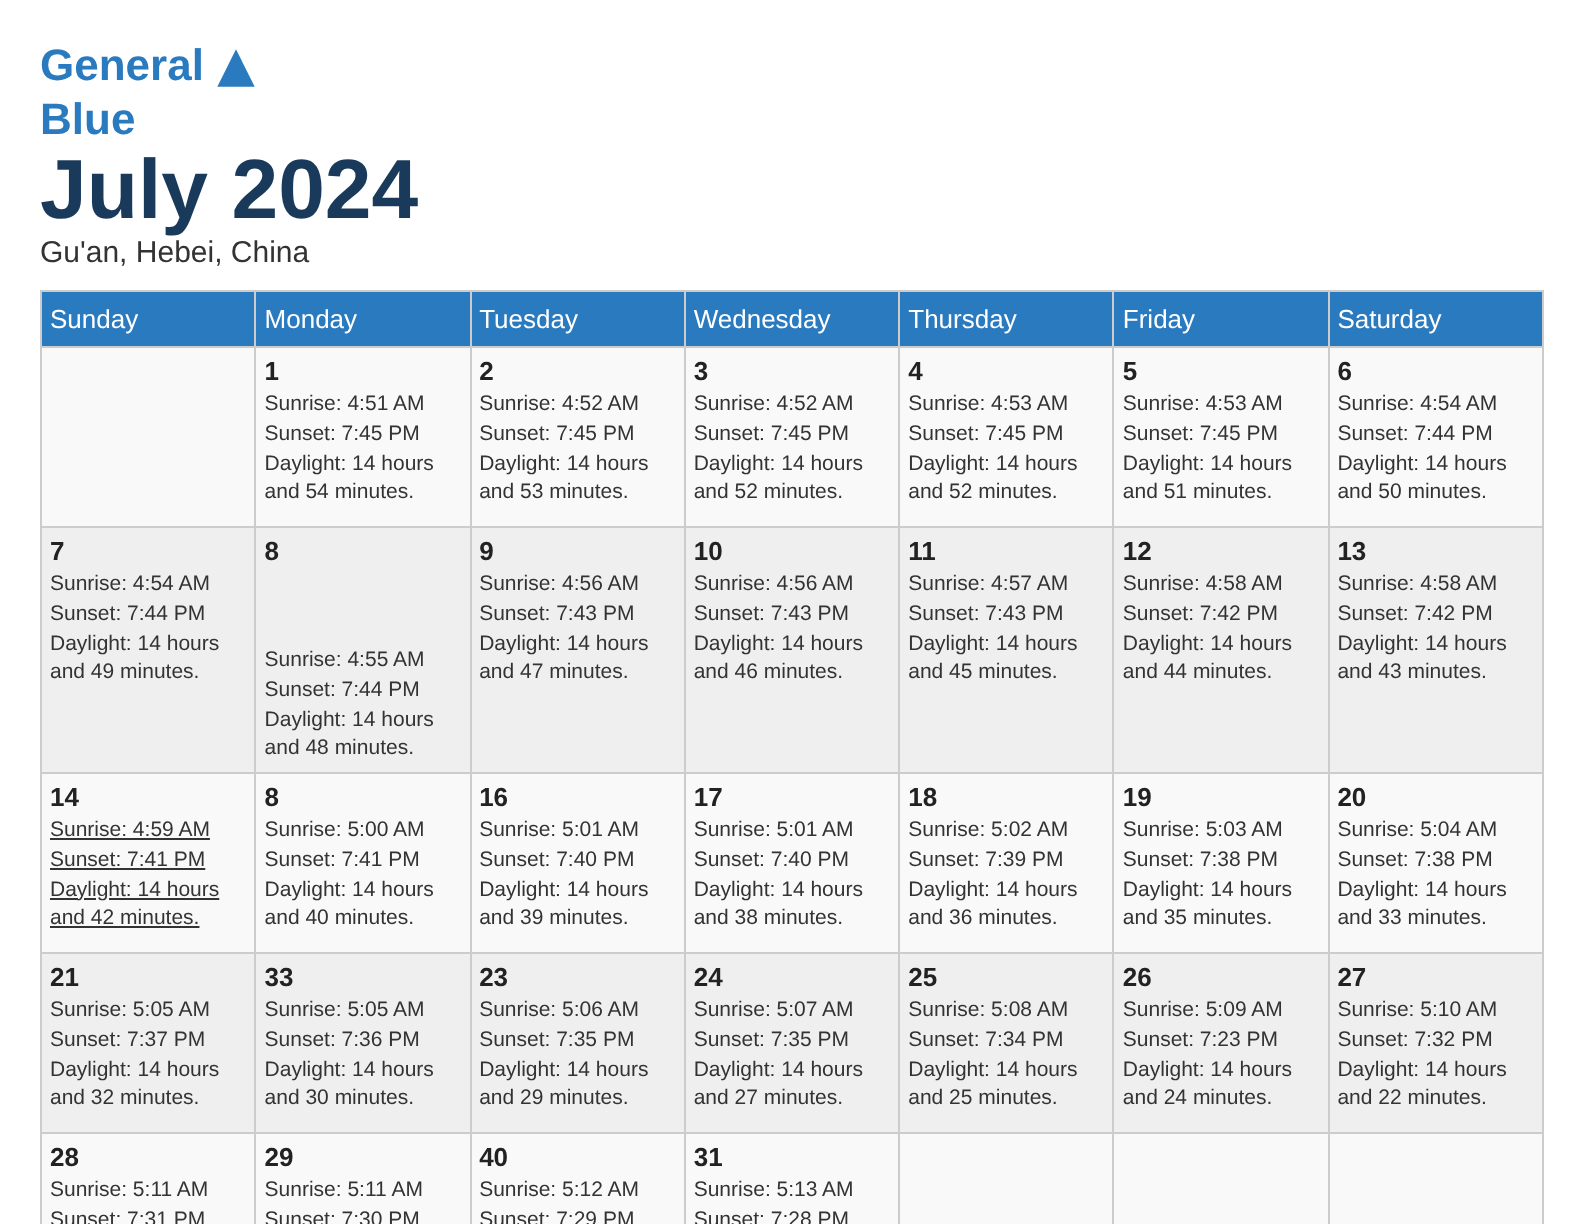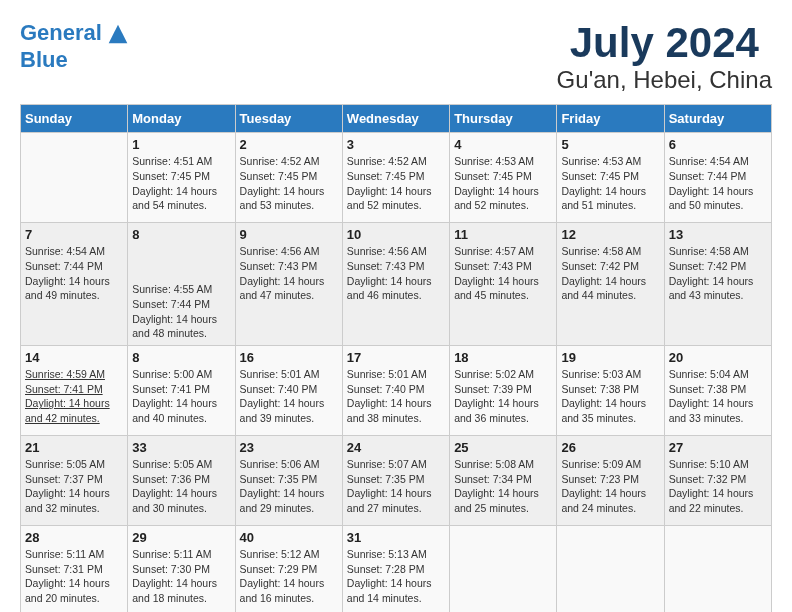--- a/index.html
+++ b/index.html
@@ -8,65 +8,65 @@
       background: #fff;
       width: 792px;
       min-height: 612px;
       padding: 20px;
     }
     .header {
       display: flex;
       justify-content: space-between;
       align-items: flex-start;
       margin-bottom: 10px;
+      flex-direction: column;
     }
     .logo {
       display: flex;
       align-items: center;
     }
     .logo-text {
       font-size: 22px;
       font-weight: bold;
       color: #1a3a5c;
       line-height: 1.1;
     }
     .logo-text span {
       color: #2a7abf;
     }
     .logo-icon {
       width: 28px;
       height: 28px;
       margin-left: 2px;
     }
     .title-block {
-      text-align: center;
-      margin-left: 32px;
+      text-align: left;
     }
     .month-title {
       font-size: 42px;
       font-weight: bold;
       color: #1a3a5c;
       line-height: 1.1;
     }
     .location {
-      font-size: 24px;
+      font-size: 15px;
       color: #333;
     }
     table {
       width: 100%;
       border-collapse: collapse;
       font-size: 11px;
     }
     thead tr th {
       background-color: #2a7abf;
       color: #fff;
       padding: 6px 4px;
       text-align: left;
       font-size: 13px;
-      font-weight: bold;
+      font-weight: normal;
       border: 1px solid #ccc;
     }
     tbody tr td {
       border: 1px solid #ccc;
       vertical-align: top;
       padding: 4px 4px;
       width: 14.28%;
       min-height: 80px;
       height: 90px;
     }

